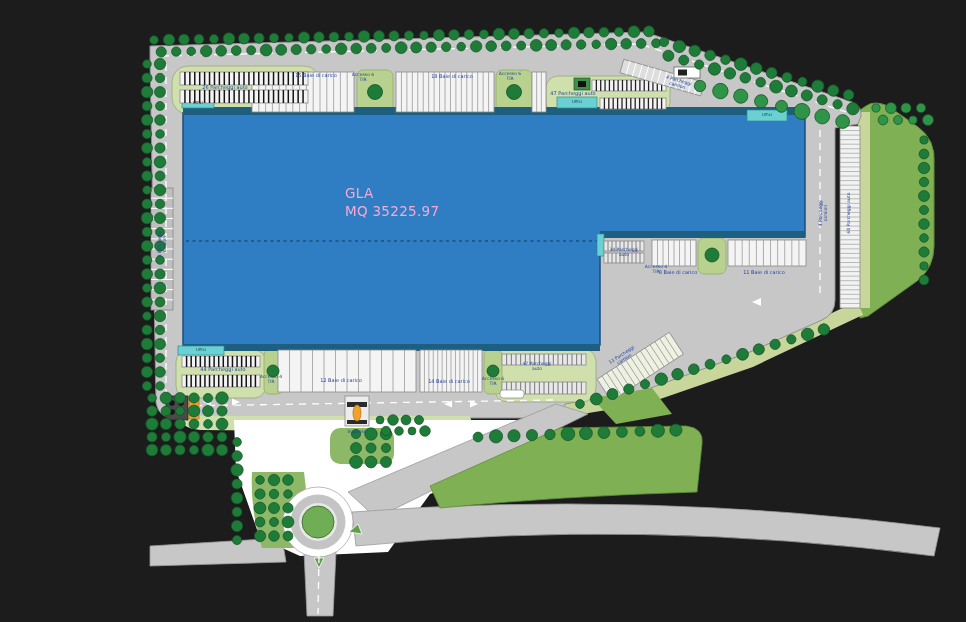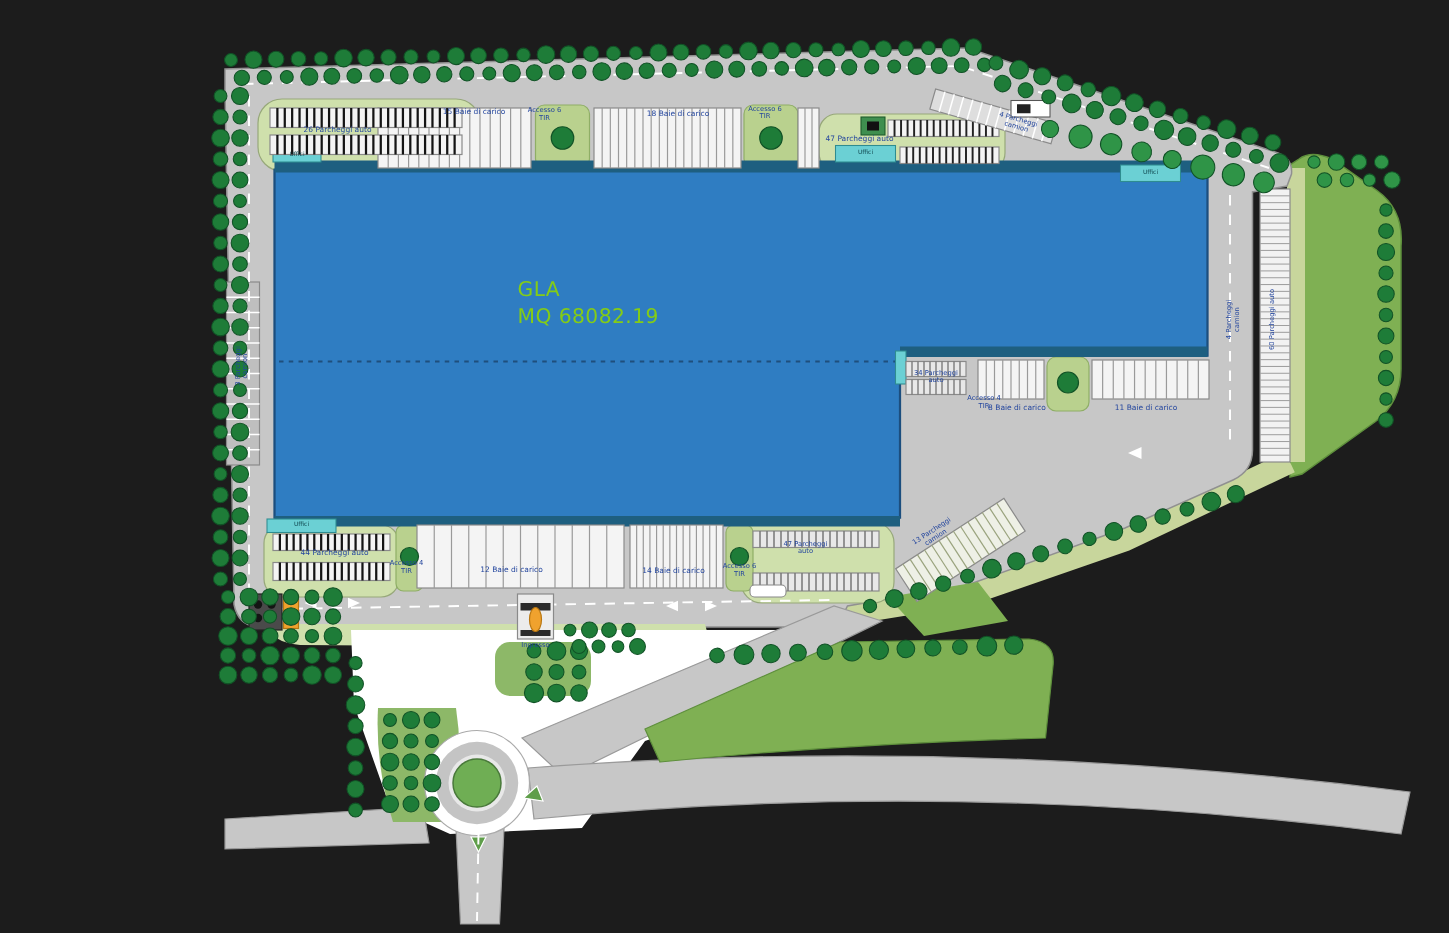--- a/index.html
+++ b/index.html
@@ -3,21 +3,21 @@
 <meta charset="utf-8">
 <style>
   html,body{margin:0;padding:0;background:#1c1c1c;}
   #stage{position:relative;width:966px;height:622px;overflow:hidden;background:#1c1c1c;
          font-family:"DejaVu Sans",sans-serif;}
   #planSvg{position:absolute;left:0;top:0;}
   .lbl{position:absolute;transform:translate(-50%,-50%);font-size:5px;color:#24469e;
        white-space:nowrap;line-height:1.1;z-index:5;}
   .lbl2{white-space:normal;width:30px;text-align:center;font-size:4.5px;line-height:1.15;}
   .uffici{font-size:4px;color:#124a52;z-index:6;}
-  #gla{position:absolute;left:345px;top:184px;font-size:13.5px;color:#84cc16;line-height:1.35;
+  #gla{position:absolute;left:345px;top:184px;font-size:13.5px;color:#f9a8d4;line-height:1.35;
        letter-spacing:.3px;z-index:5;}
 </style>
 </head>
 <body>
 
 <div id="stage">
 <svg id="planSvg" width="966" height="622" viewBox="0 0 966 622">
 
   <rect x="0" y="0" width="966" height="622" fill="#1c1c1c"></rect>
 
@@ -818,15 +818,15 @@
 <div class="lbl lbl2" style="left:537px;top:366px;width:36px;">47 Parcheggi auto</div>
 <div class="lbl lbl2" style="left:623px;top:357px;transform:translate(-50%,-50%) rotate(-33deg);width:40px;">13 Parcheggi camion</div>
 <div class="lbl" style="left:357px;top:432px;font-size:4.5px;">Ingresso</div>
 <div class="lbl uffici" style="left:198px;top:103px;">Uffici</div>
 <div class="lbl uffici" style="left:577px;top:102px;">Uffici</div>
 <div class="lbl uffici" style="left:767px;top:115px;">Uffici</div>
 <div class="lbl uffici" style="left:201px;top:350px;">Uffici</div>
 
 <div id="gla">
   <div>GLA</div>
-  <div>MQ 68082.19</div>
+  <div>MQ 35225.97</div>
 </div>
 </div>
 
 </body></html>

